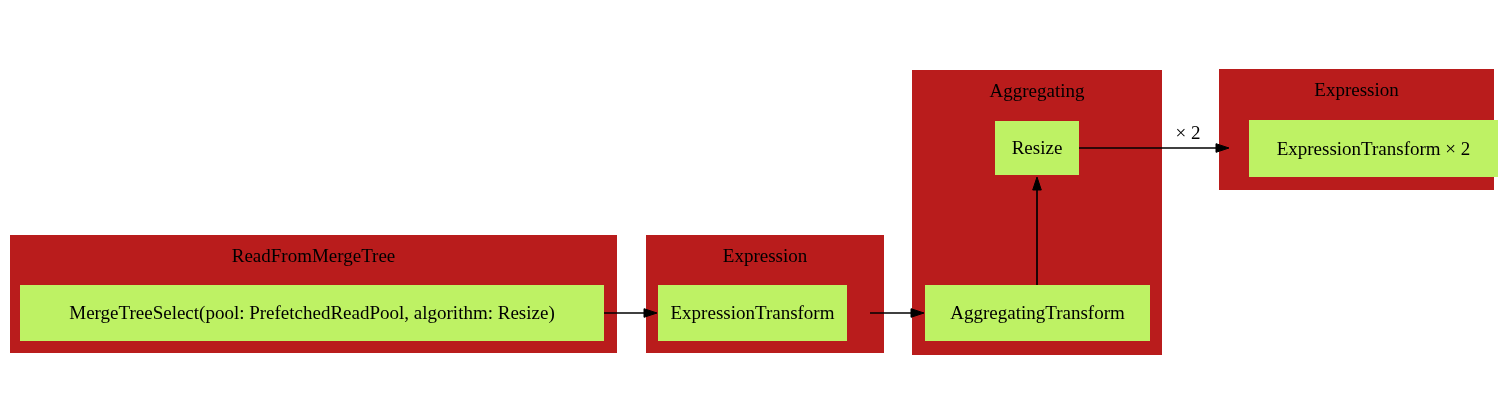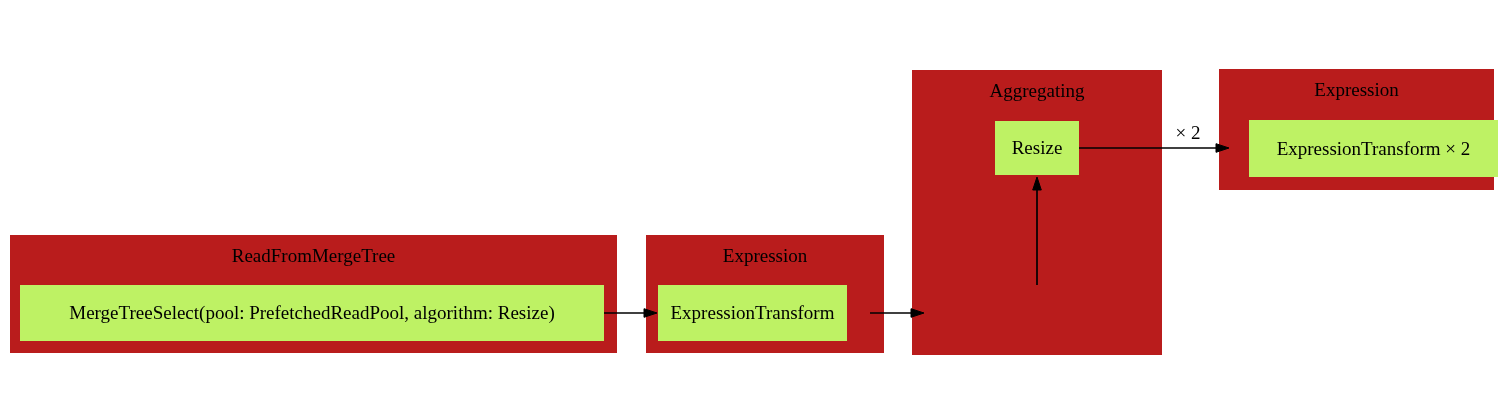--- a/index.html
+++ b/index.html
@@ -81,20 +81,21 @@
   </div>
   <div class="cluster c-aggr">
     <div class="cluster-label">Aggregating</div>
   </div>
   <div class="cluster c-expr2">
     <div class="cluster-label">Expression</div>
   </div>
 
   <div class="node n-mts">MergeTreeSelect(pool: PrefetchedReadPool, algorithm: Resize)</div>
   <div class="node n-et">ExpressionTransform</div>
+  <div class="node n-at">AggregatingTransform</div>
   <div class="node n-rsz">Resize</div>
   <div class="node n-etx2">ExpressionTransform × 2</div>
 
   <svg class="edges" viewBox="0 0 1502 410" xmlns="http://www.w3.org/2000/svg">
 
     <line x1="604" y1="313" x2="645" y2="313"></line>
     <polygon points="657,313 644,308.7 644,317.3"></polygon>
 
     <line x1="870" y1="313" x2="912" y2="313"></line>
     <polygon points="924,313 911,308.7 911,317.3"></polygon>

